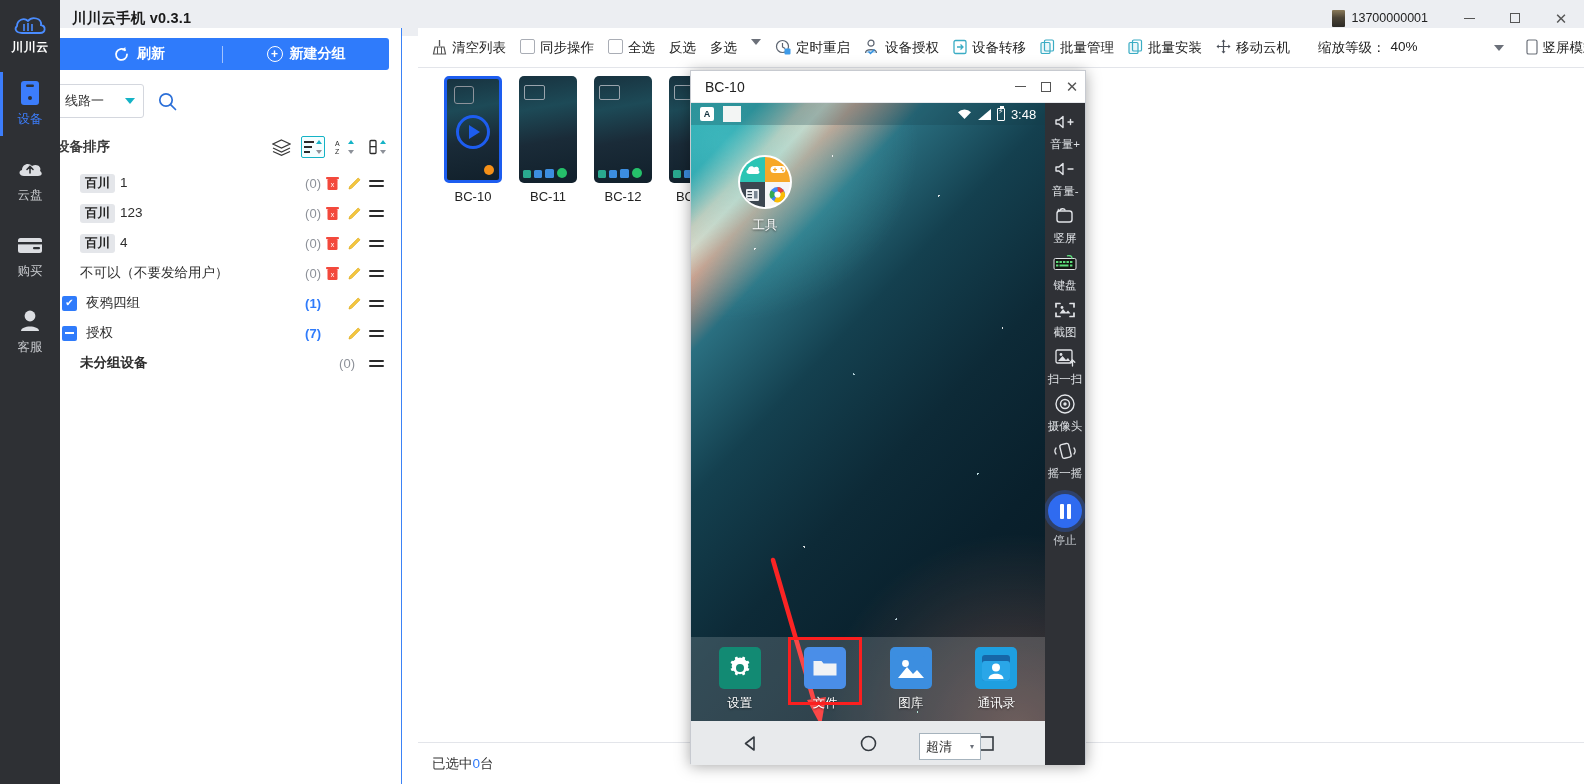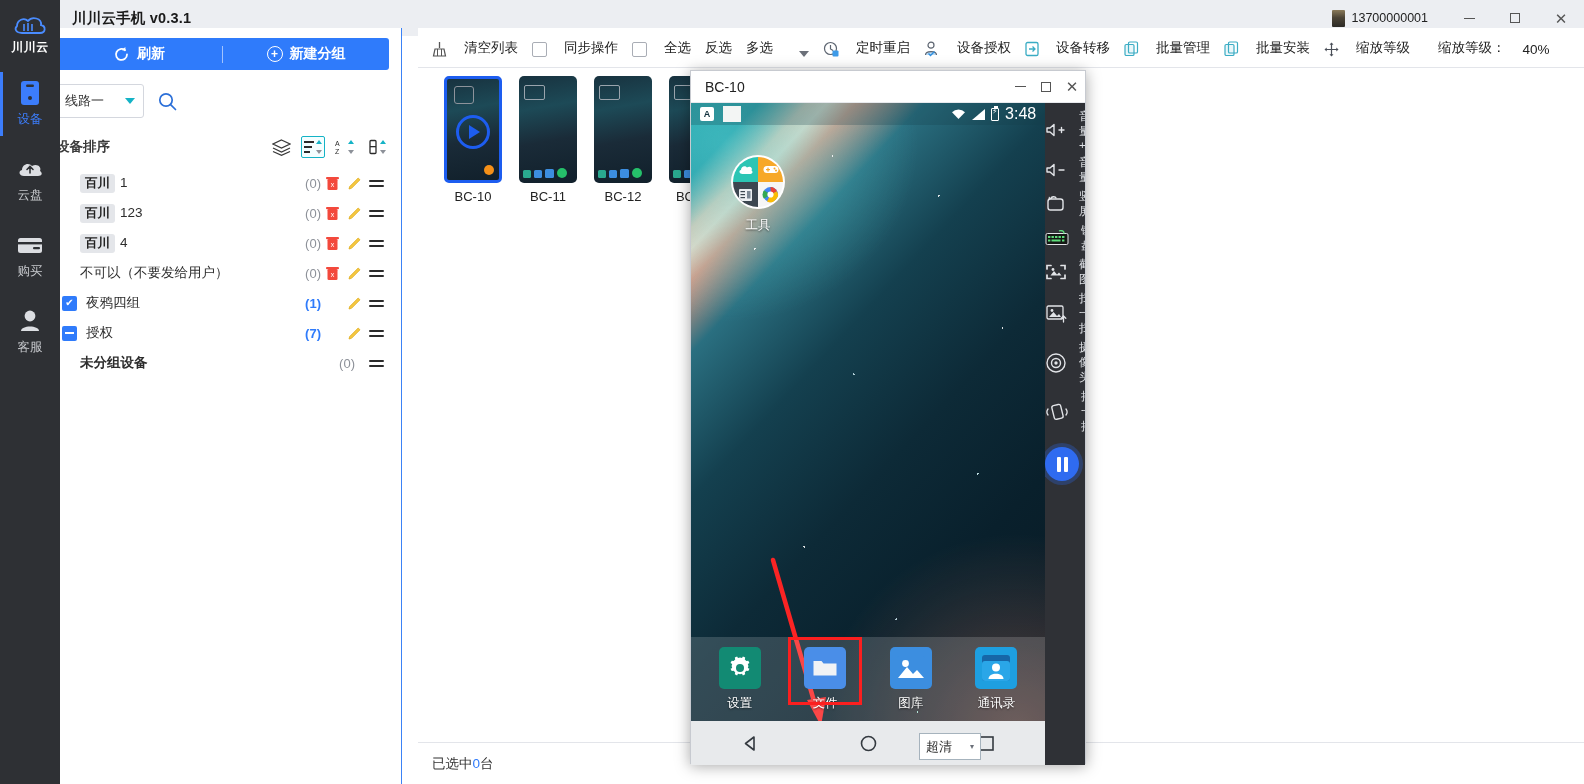--- a/index.html
+++ b/index.html
@@ -141,21 +141,21 @@
 
   
   .main {
     position: absolute; left: 418px; top: 28px; right: 0; bottom: 0; background: #fff;
   }
   .toolbar {
     height: 40px; border-bottom: 1px solid #e3e5ea; display: flex; align-items: center;
     padding-left: 14px; gap: 0; font-size: 13.5px; color: #222; background: #fff;
     white-space: nowrap;
   }
-  .tb-item { display: flex; align-items: flex-end; gap: 17px; cursor: pointer; margin-right: 14px; }
+  .tb-item { display: flex; align-items: flex-start; gap: 5px; cursor: pointer; margin-right: 14px; }
   .tb-item:last-child { margin-right: 0; }
   .sq-cbx { width: 15px; height: 15px; border: 1px solid #a9adb5; border-radius: 2px; background:#fff; }
   .tb-gap-lg { width: 58px; }
   .tb-sep { width: 1px; height: 18px; background: #d8dbe0; margin: 0 12px 0 2px; }
   .tb-text { cursor: pointer; margin-right: 14px; }
   .caret-sm { width:0;height:0;border-left:5px solid transparent;border-right:5px solid transparent;border-top:6px solid #6b7079; }
   .zoom-label { font-weight: normal; }
   .zoom-caret { margin: 0 22px 0 62px; }
 
   
@@ -238,23 +238,23 @@
     width: 14px; height: 14px; background: #fff; color: #11303c; font-size: 9px;
     font-weight: bold; display:flex; align-items:center; justify-content:center; border-radius:2px;
   }
   .sb-blank { width: 18px; height: 16px; background: #f3f5f4; margin-left: 9px; }
   .sb-right { margin-left: auto; display: flex; align-items: center; gap: 6px; }
   .wifi-ico { width:15px;height:11px; }
   .sig-ico { width:0;height:0;border-left:13px solid transparent;border-bottom:11px solid #fff; }
   .bat-ico { width:8px;height:13px;border:1.4px solid #fff;border-radius:1px;position:relative;}
   .bat-ico::before{content:"";position:absolute;left:2px;top:-3px;width:4px;height:2px;background:#fff;}
   .bat-ico::after{content:"⚡";position:absolute;left:0;top:-1px;font-size:8px;color:#fff;line-height:1;}
-  .clock { font-size: 16px; }
-
-  .desk { position: relative; padding: 30px 8px 0 28px; display: flex; gap: 36px; }
+  .clock { font-size: 13px; }
+
+  .desk { position: relative; padding: 30px 8px 0 28px; display: flex; gap: 36px; margin-left: 7px; }
   .app-ic { width: 78px; display: flex; flex-direction: column; align-items: center; gap: 8px; cursor:pointer; }
   .app-ic .lbl { font-size: 12.5px; color: #fff; text-shadow: 0 1px 2px rgba(0,0,0,.6); white-space:nowrap; }
   .tools-circle {
     width: 54px; height: 54px; border-radius: 50%; overflow: hidden;
     display: grid; grid-template-columns: 1fr 1fr; grid-template-rows: 1fr 1fr;
     background: #fff; border: 2px solid rgba(255,255,255,.8);
   }
   .tools-circle > div { display:flex; align-items:center; justify-content:center; font-size:13px; }
   .tq1 { background: #2cc5b4; }
   .tq2 { background: #f7a828; }
@@ -289,22 +289,22 @@
   }
   .quality .qv { flex: 1; }
   .quality .qc { font-size: 8px; color:#6b7079; }
 
   
   .ctrl {
     width: 40px; background: #2f3136; display: flex; flex-direction: column;
     align-items: center; padding-top: 6px; overflow: hidden;
   }
   .ctrl-item {
-    width: 40px; display: flex; flex-direction: row; align-items: center;
-    gap: 12px; margin-bottom: 4px; cursor: pointer; color: #e2e4e8;
+    width: 40px; display: flex; flex-direction: column; align-items: center;
+    gap: 2px; margin-bottom: 4px; cursor: pointer; color: #e2e4e8;
   }
   .ctrl-item .ci { height: 26px; display:flex; align-items:center; justify-content:center; }
   .ctrl-item .cl { font-size: 11.5px; color: #dfe2e6; }
   .ctrl-item.stop .cl { color: #cfd3d9; }
   .stop-circle {
     width: 34px; height: 34px; border-radius: 50%; background: #2f6bf0;
     display:flex; align-items:center; justify-content:center; box-shadow: 0 0 0 4px rgba(47,107,240,.28);
   }
   .pause-bars { display:flex; gap:3px; }
   .pause-bars i { display:block; width:4px; height:15px; background:#fff; border-radius:1px; }
@@ -665,21 +665,21 @@
             <rect x="1" y="3.5" width="9" height="11" rx="1.3" fill="#eaf7fa" stroke="#3aacc4" stroke-width="1.2"></rect>
             <rect x="4.5" y="1" width="9" height="11" rx="1.3" fill="none" stroke="#3aacc4" stroke-width="1.2"></rect>
           </svg>
         <span>批量安装</span>
       </div>
       <div class="tb-item">
         <svg width="15" height="15" viewBox="0 0 15 15">
             <path d="M7.5 1 v13 M1 7.5 h13" stroke="#4a4f58" stroke-width="1.2"></path>
             <path d="M7.5 0.5 l2 2.2 h-4 Z M7.5 14.5 l2 -2.2 h-4 Z M0.5 7.5 l2.2 -2 v4 Z M14.5 7.5 l-2.2 -2 v4 Z" fill="#4a4f58"></path>
           </svg>
-        <span>缩放等级</span>
+        <span>移动云机</span>
       </div>
 
       <span class="tb-sep"></span>
 
       <div class="tb-item zoom-label">
         <span>缩放等级：</span>
         <span>40%</span>
       </div>
       <span class="caret-sm zoom-caret"></span>
       <div class="tb-item">

